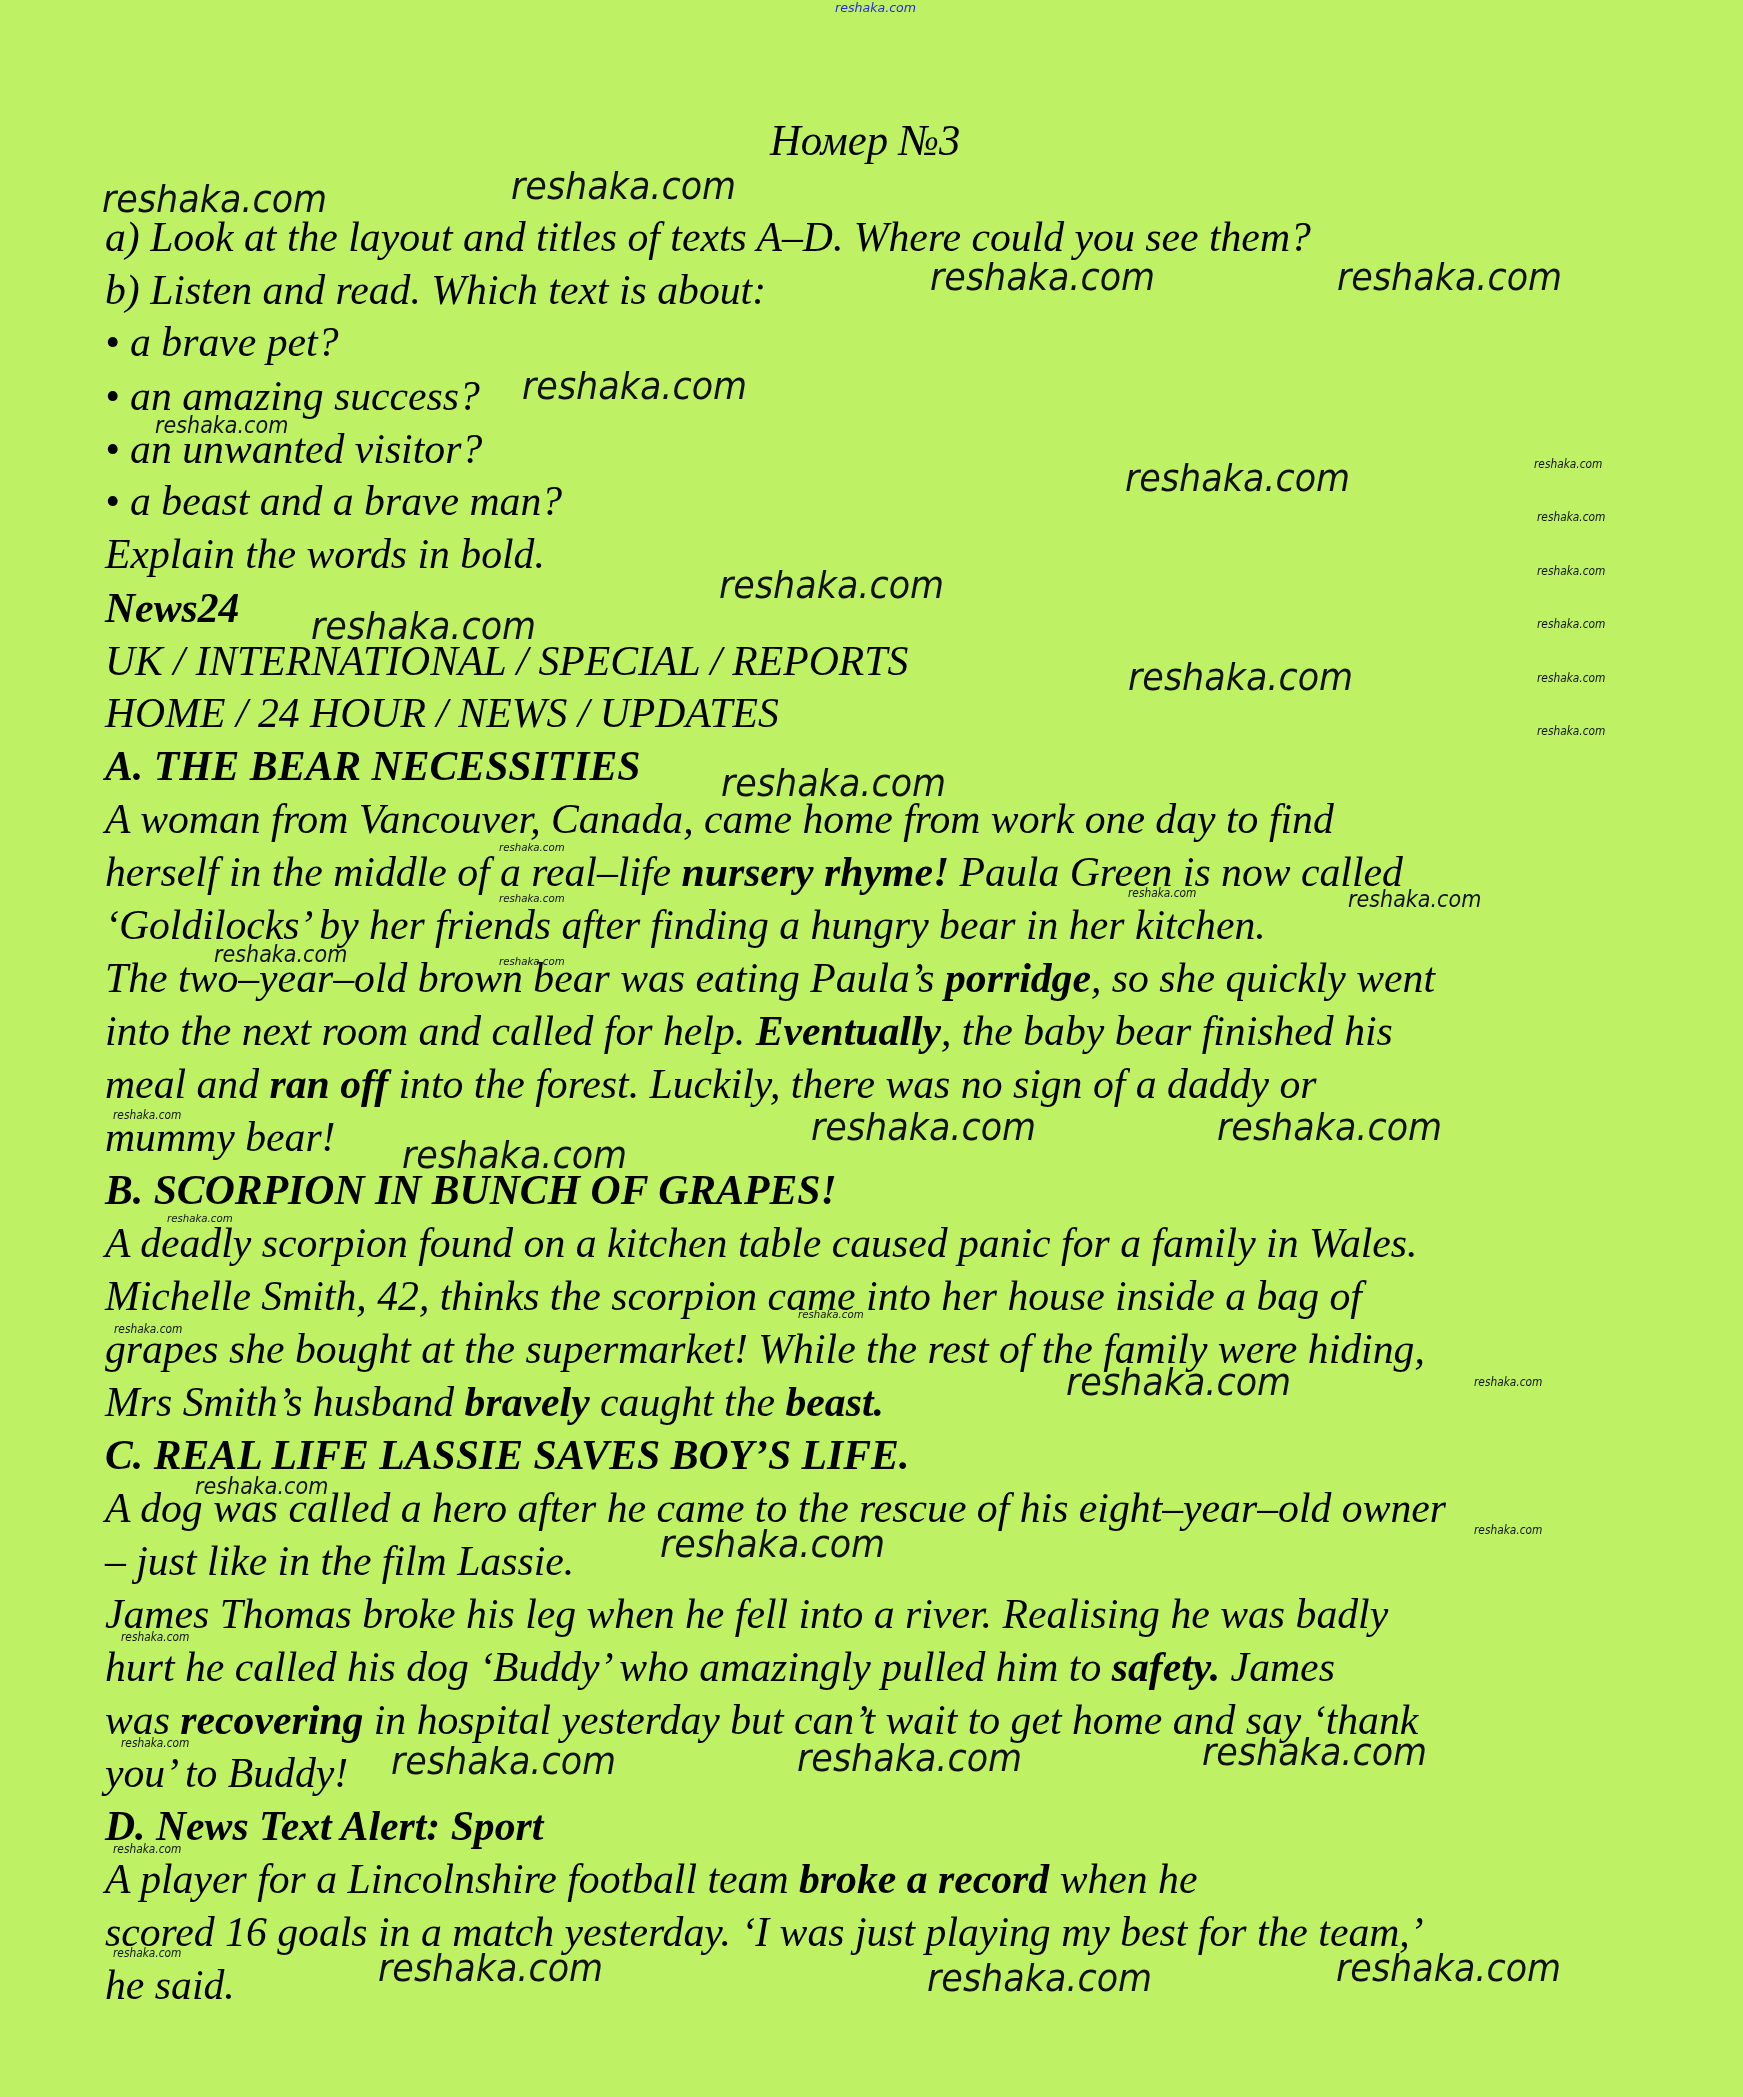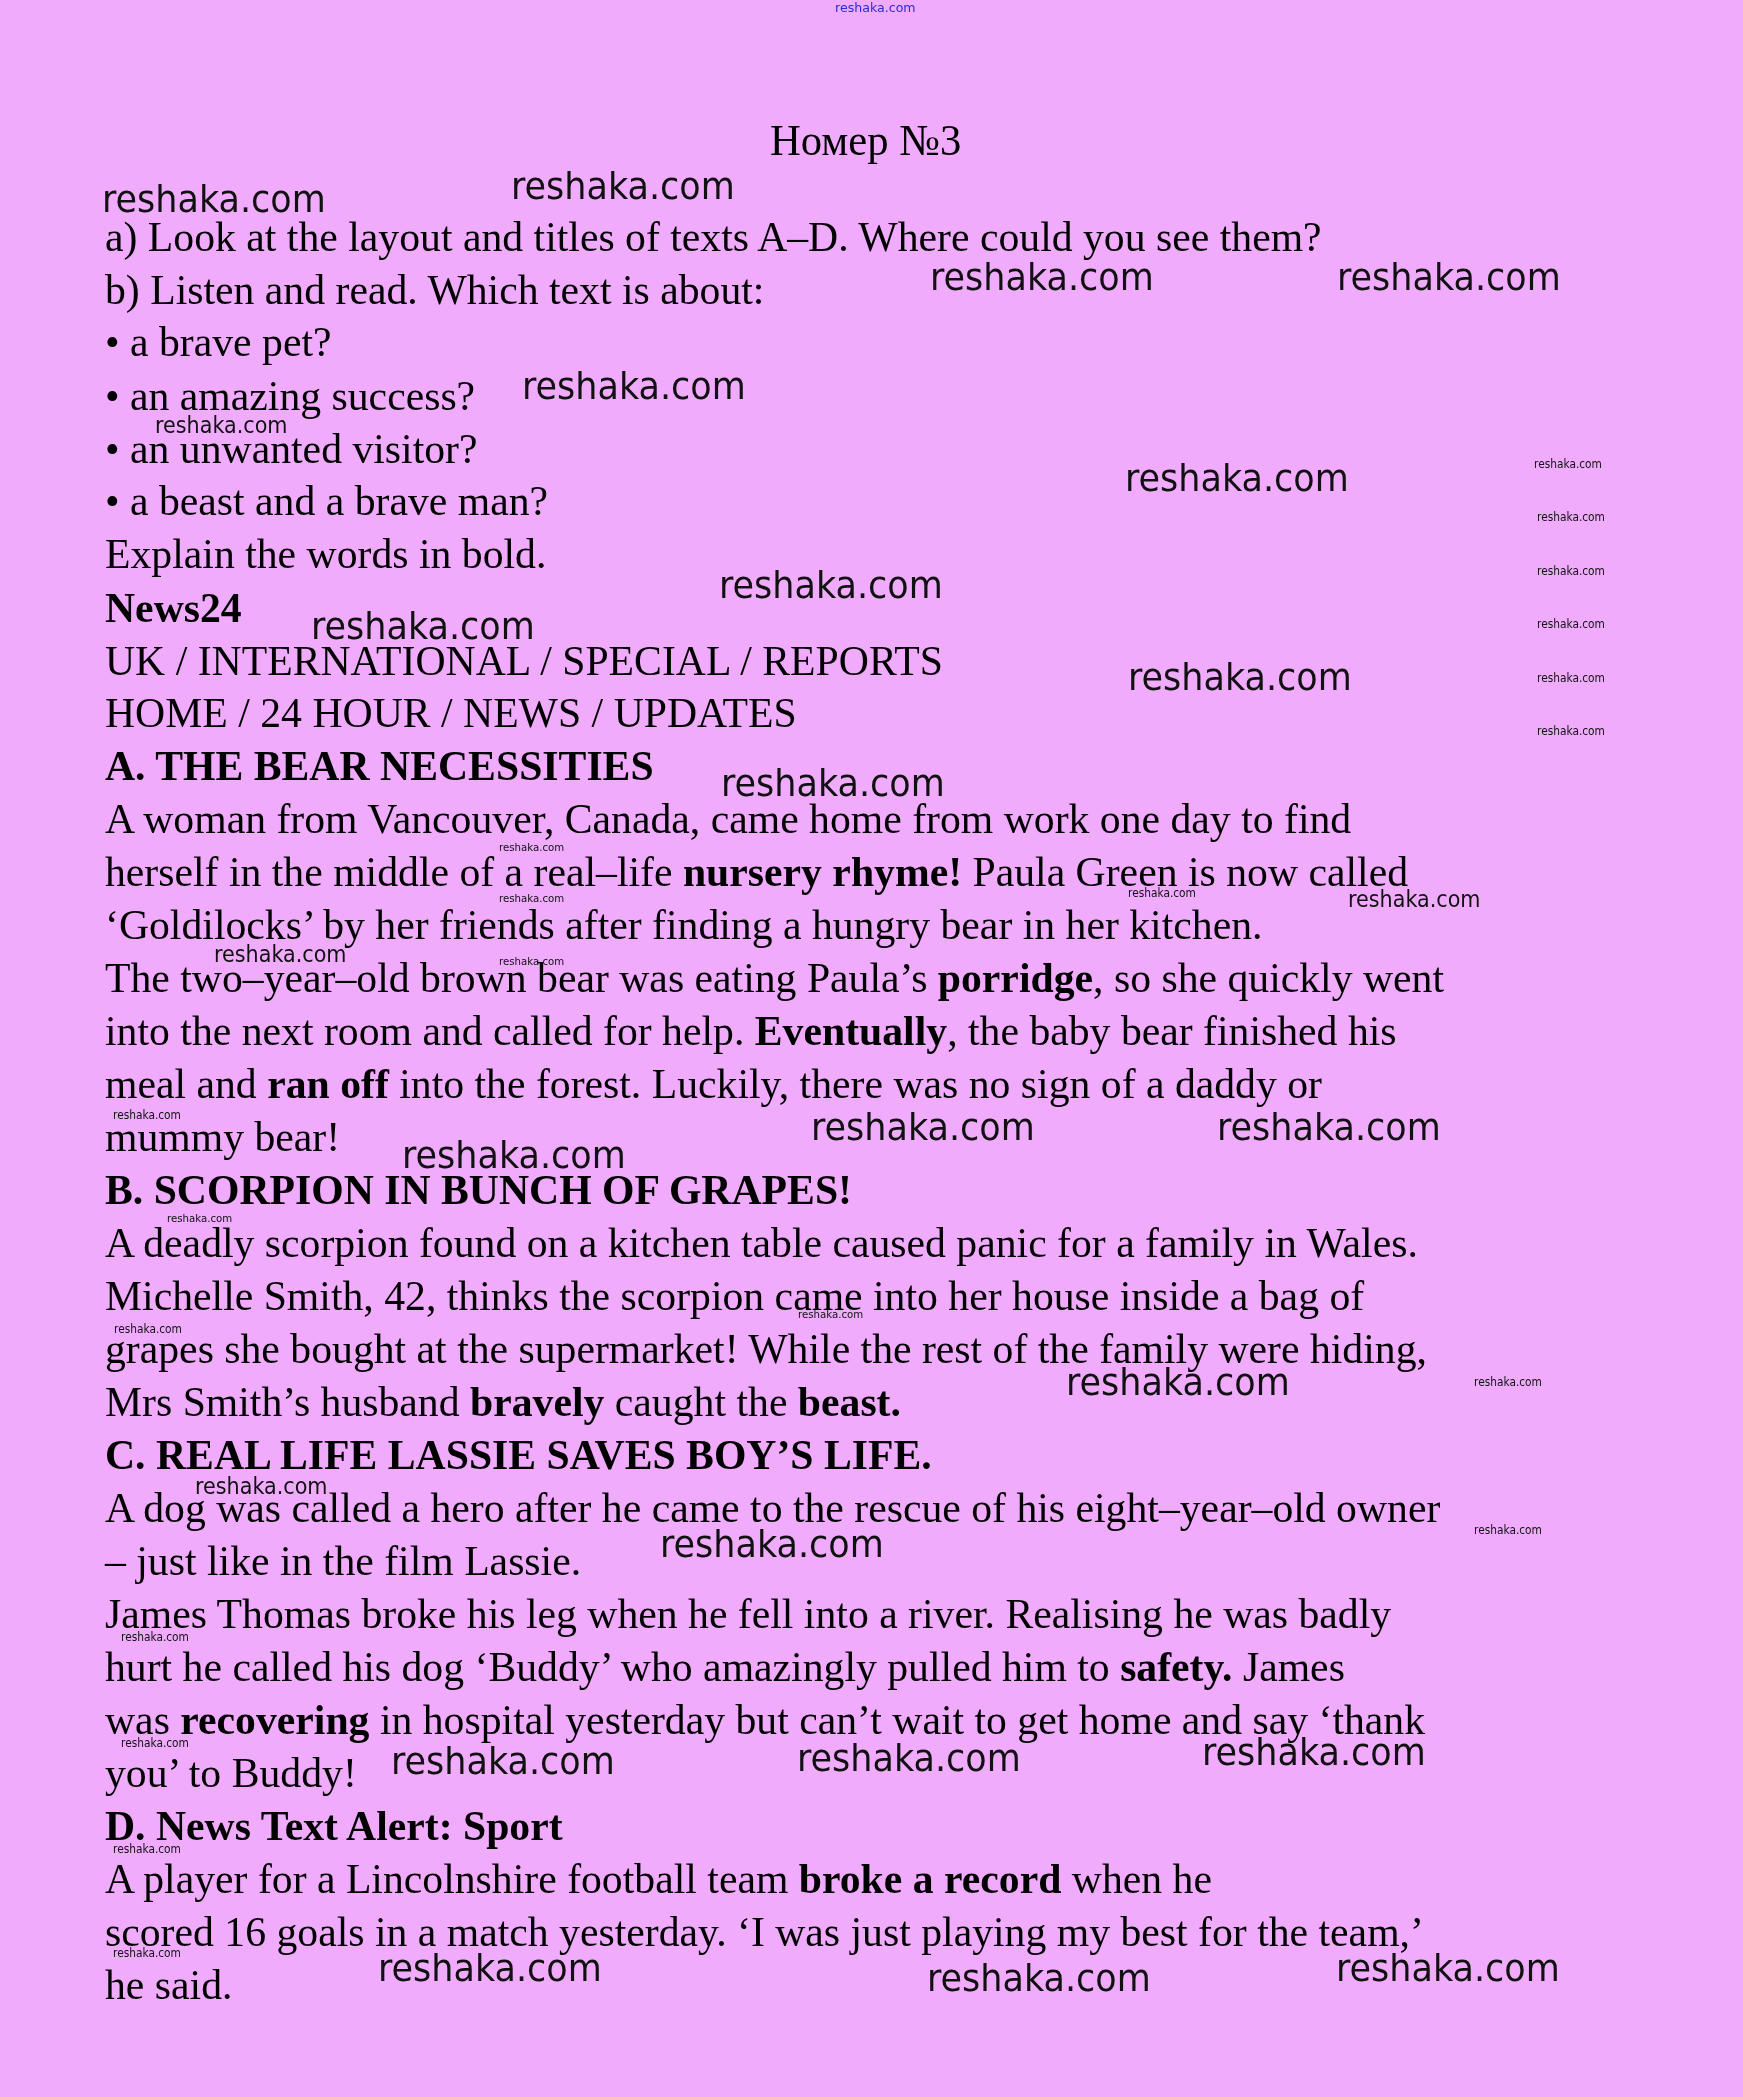--- a/index.html
+++ b/index.html
@@ -1,17 +1,17 @@
 <!DOCTYPE html>
 <html style="font-size:12.6px"><head>
 <meta charset="utf-8">
 <style>
   html, body { margin: 0; padding: 0; background: #ffffff; }
   body { width: 1744px; height: 2097px; position: relative; overflow: hidden; }
-  .page { position: absolute; left: 0; top: 0; width: 1744px; height: 2097px; background: #f0abfc; }
+  .page { position: absolute; left: 0; top: 0; width: 1744px; height: 2097px; background: #bef264; font-style: italic; }
   .line {
     position: absolute; left: 105px; white-space: nowrap;
     font-family: "Liberation Serif", "DejaVu Serif", serif;
     font-size: 43px; line-height: 47px; color: #000;
     transform-origin: left top; transform: scaleX(0.97);
   }
   .line b, .bold { font-weight: bold; }
   .title { left: 770px; font-size: 44px; }
   .wm {
     position: absolute; white-space: nowrap;

